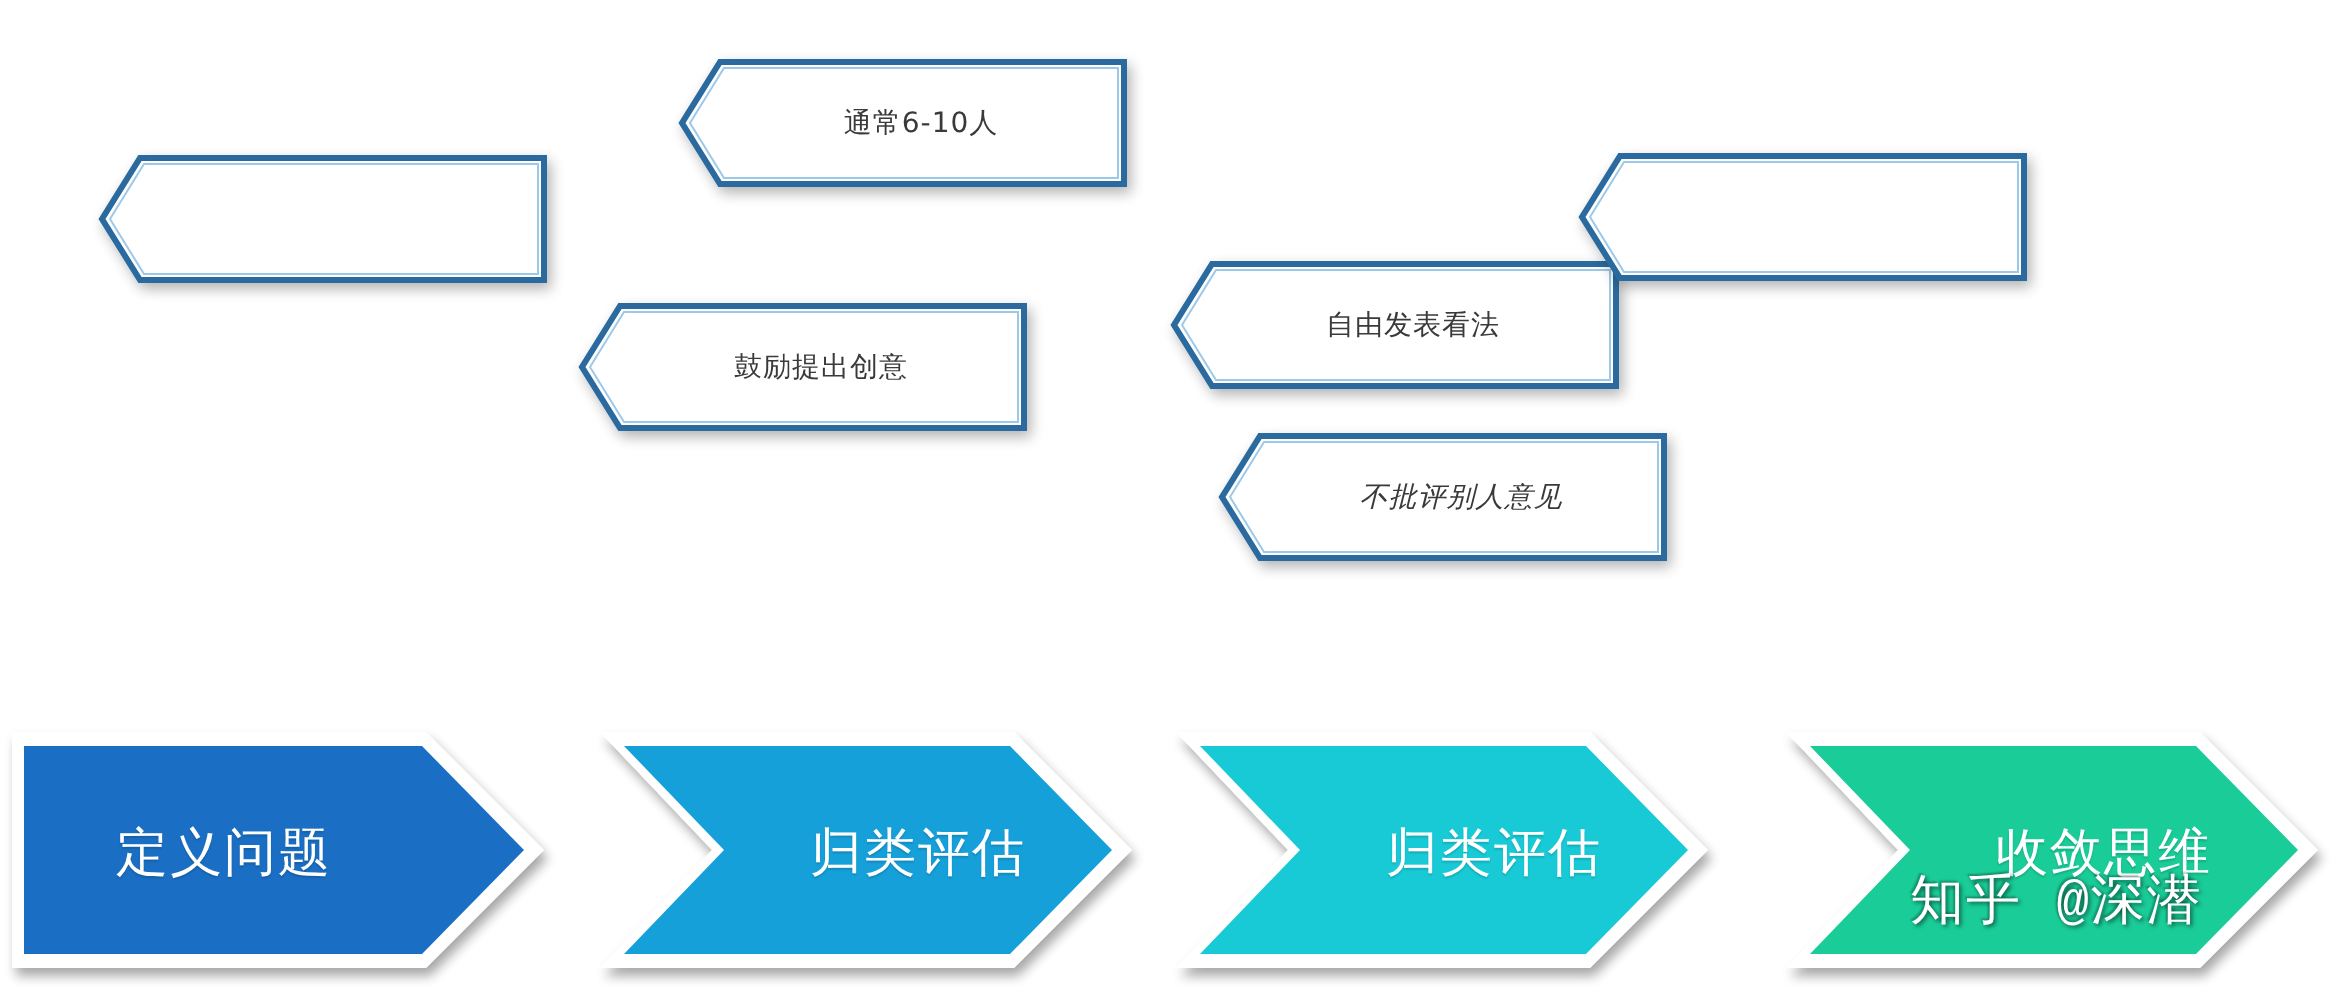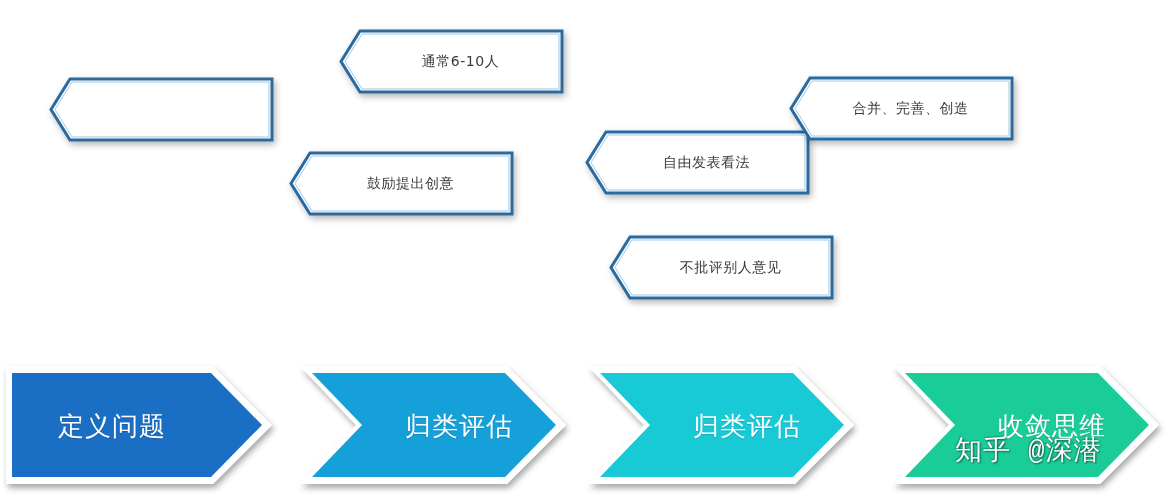--- a/index.html
+++ b/index.html
@@ -130,34 +130,33 @@
 </div>
 
 <div class="callout" style="left:586px; top:131px;">
   <svg width="223" height="63">
     <polygon points="20,1 222,1 222,62 20,62 1,31.5" fill="#ffffff" stroke="#2B6A9E" stroke-width="3" filter="url(#calloutShadow)"></polygon>
     <polygon points="22,4 219,4 219,59 22,59 5,31.5" fill="none" stroke="#9CC9EA" stroke-width="1"></polygon>
   </svg>
   <div class="label">自由发表看法</div>
 </div>
 
-<div class="callout" style="left:610px; top:236px;">
+<div class="callout" style="left:610px; top:217px;font-style:italic;">
   <svg width="223" height="63">
     <polygon points="20,1 222,1 222,62 20,62 1,31.5" fill="#ffffff" stroke="#2B6A9E" stroke-width="3" filter="url(#calloutShadow)"></polygon>
     <polygon points="22,4 219,4 219,59 22,59 5,31.5" fill="none" stroke="#9CC9EA" stroke-width="1"></polygon>
   </svg>
   <div class="label">不批评别人意见</div>
 </div>
 
 <div class="callout" style="left:790px; top:77px;">
   <svg width="223" height="63">
     <polygon points="20,1 222,1 222,62 20,62 1,31.5" fill="#ffffff" stroke="#2B6A9E" stroke-width="3" filter="url(#calloutShadow)"></polygon>
     <polygon points="22,4 219,4 219,59 22,59 5,31.5" fill="none" stroke="#9CC9EA" stroke-width="1"></polygon>
   </svg>
-  <div class="label">合并、完善、创造</div>
 </div>
 
 <div class="step" style="left:6px; width:270px;text-decoration:underline;">
   <svg width="270" height="120">
     <polygon points="0,0 207,0 266,59 207,118 0,118" fill="#ffffff" filter="url(#softShadow)"></polygon>
     <polygon points="6,7 205,7 256,59 205,111 6,111" fill="#1A6FC4"></polygon>
   </svg>
   <div class="label" style="left:6px; width:200px;">定义问题</div>
 </div>
 

